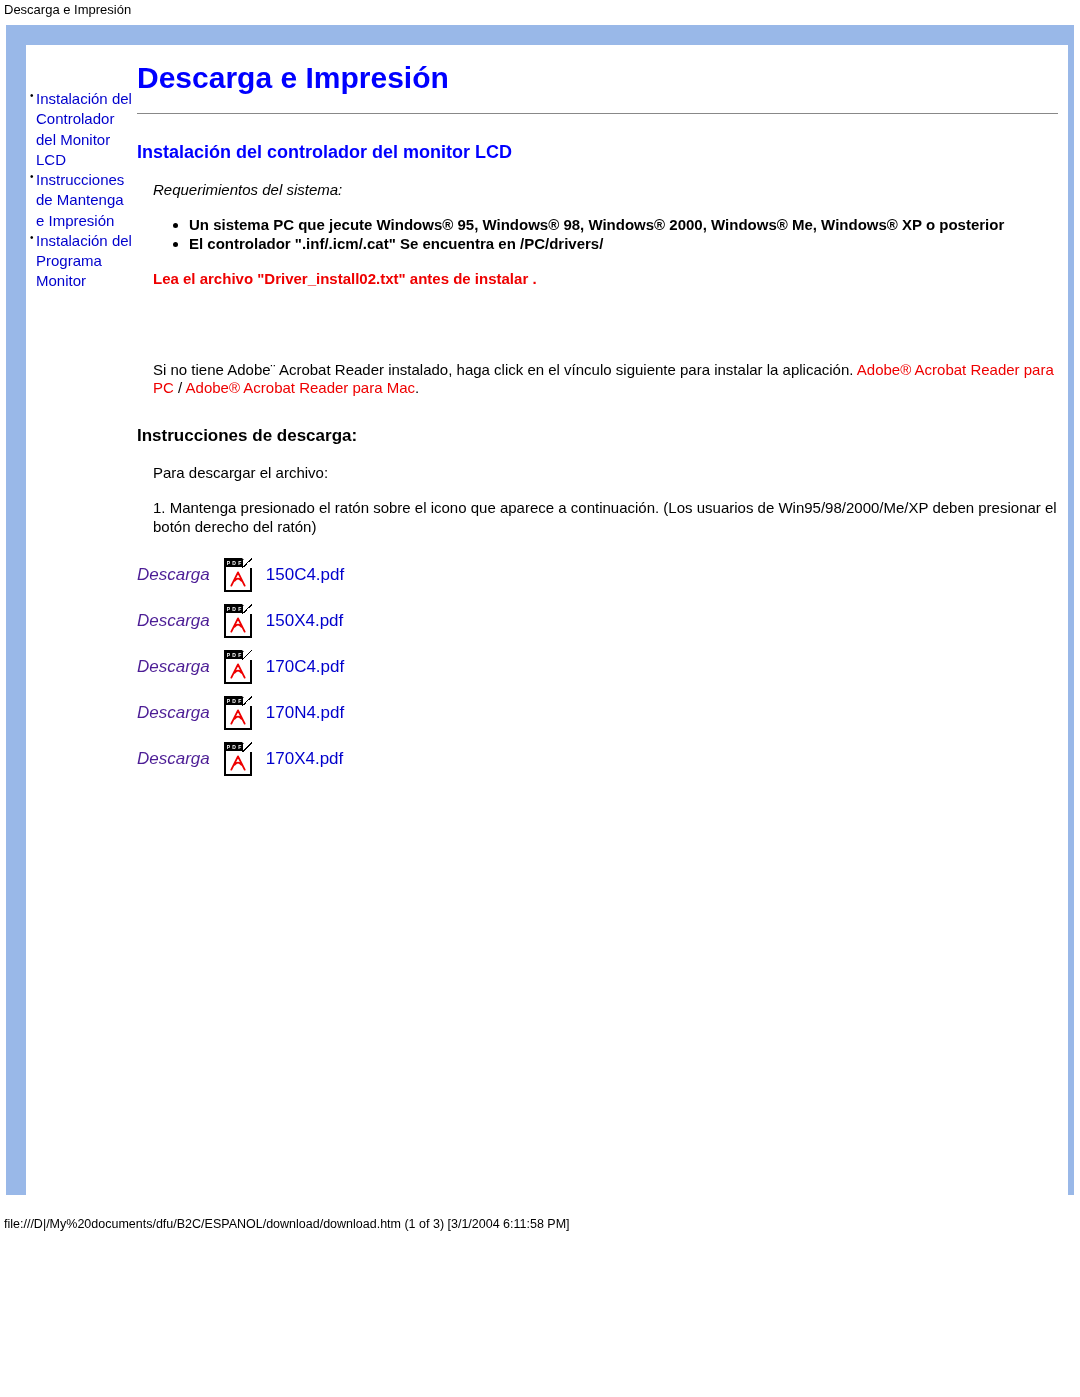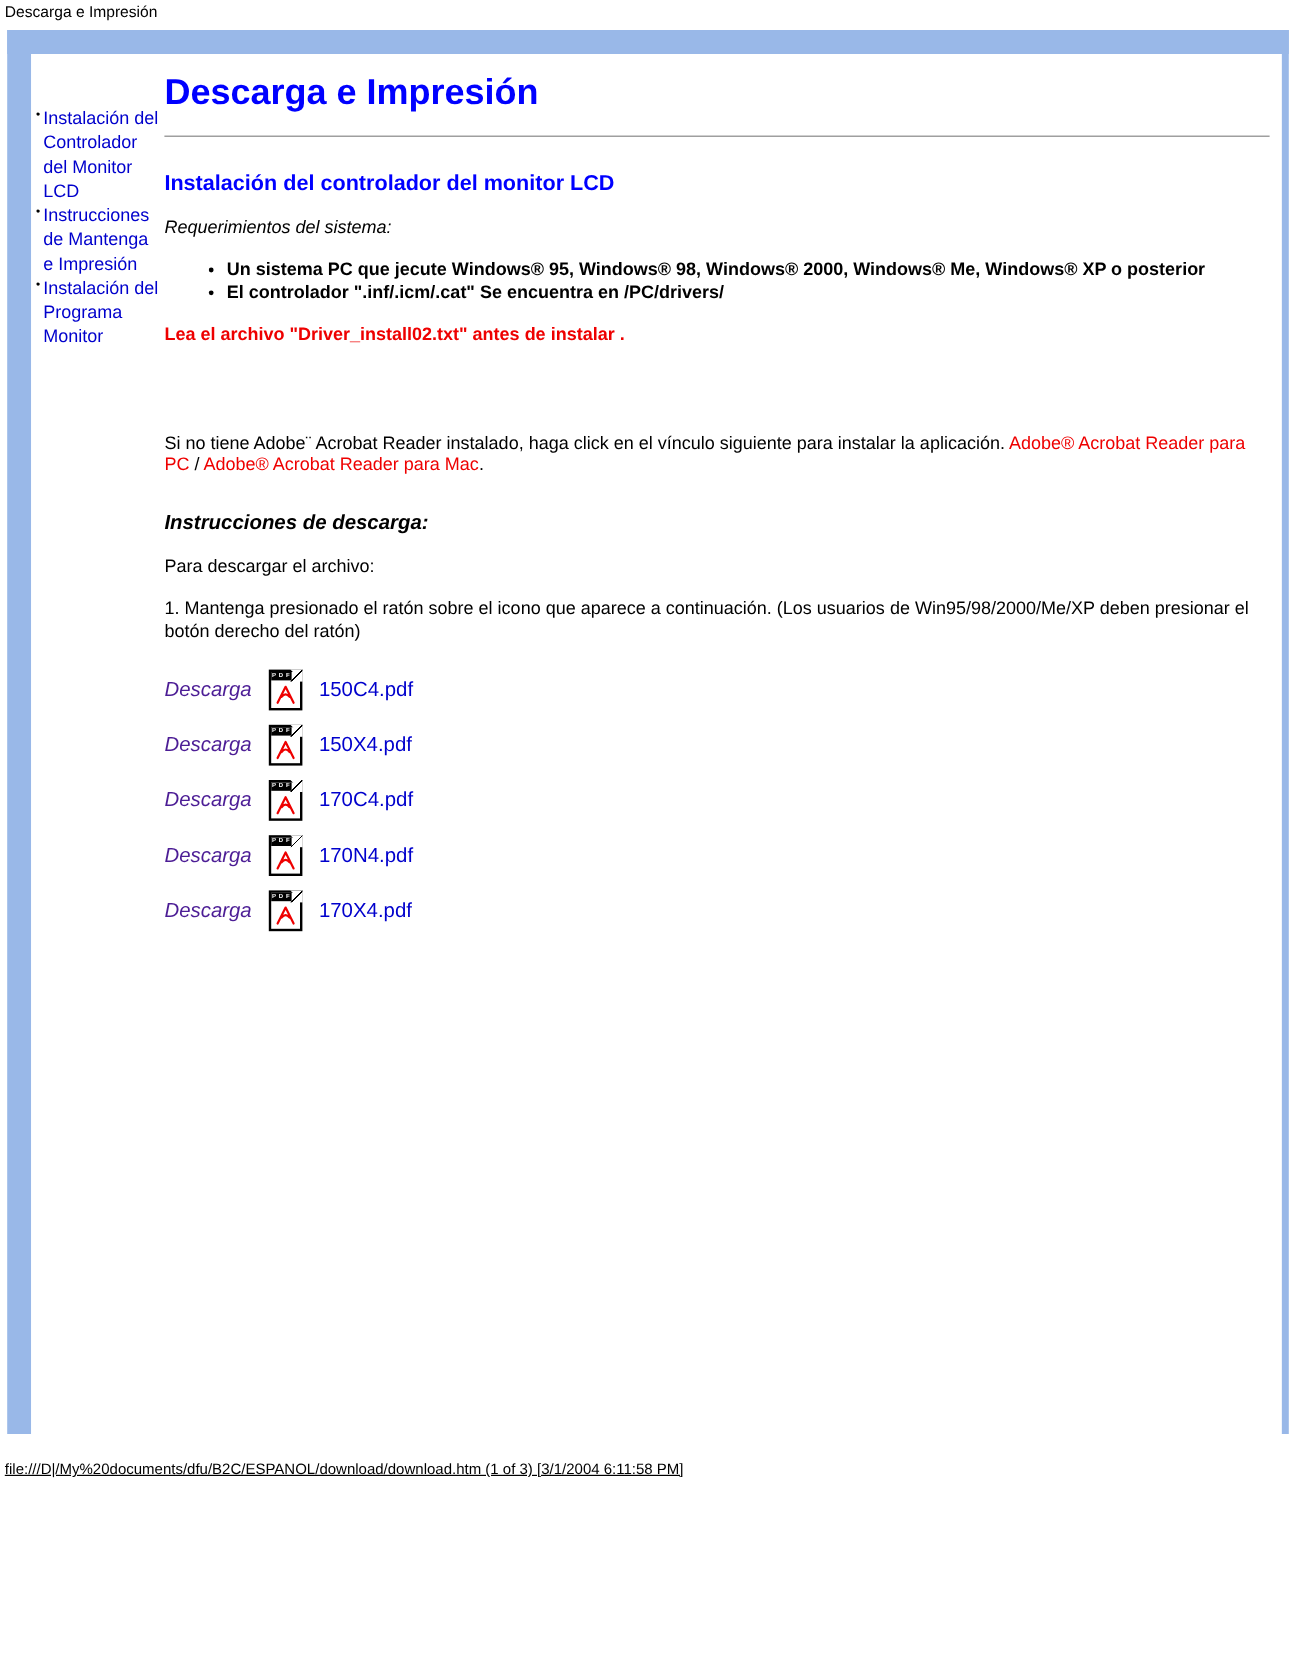--- a/index.html
+++ b/index.html
@@ -84,25 +84,24 @@
   }
   .red-bold {
     color: #ee0000;
     font-weight: bold;
   }
   .red-link {
     color: #ee0000;
     text-decoration: none;
   }
   .para {
-    margin: 0 0 16px 0;
+    margin: 0 0 16px 16px;
     line-height: 1.25;
   }
   h3.sub-title {
-    font-style: italic;
     font-weight: bold;
     font-size: 17px;
     margin: 28px 0 18px 0;
   }
   table.dl-table {
     border-collapse: collapse;
     margin-left: 0;
     margin-top: 12px;
     margin-bottom: 18px;
   }
@@ -167,21 +166,20 @@
   .pdf-icon svg {
     position: absolute;
     left: 2px;
     top: 9px;
     width: 20px;
     height: 20px;
   }
   .footer-path {
     font-size: 12.5px;
     padding: 16px 20px 6px 4px;
-    text-decoration: underline;
   }
   .spacer-lg { height: 56px; }
 </style>
 </head>
 <body>
 
 <div class="header-bar">Descarga e Impresión</div>
 
 <div class="frame">
   <div class="layout">

